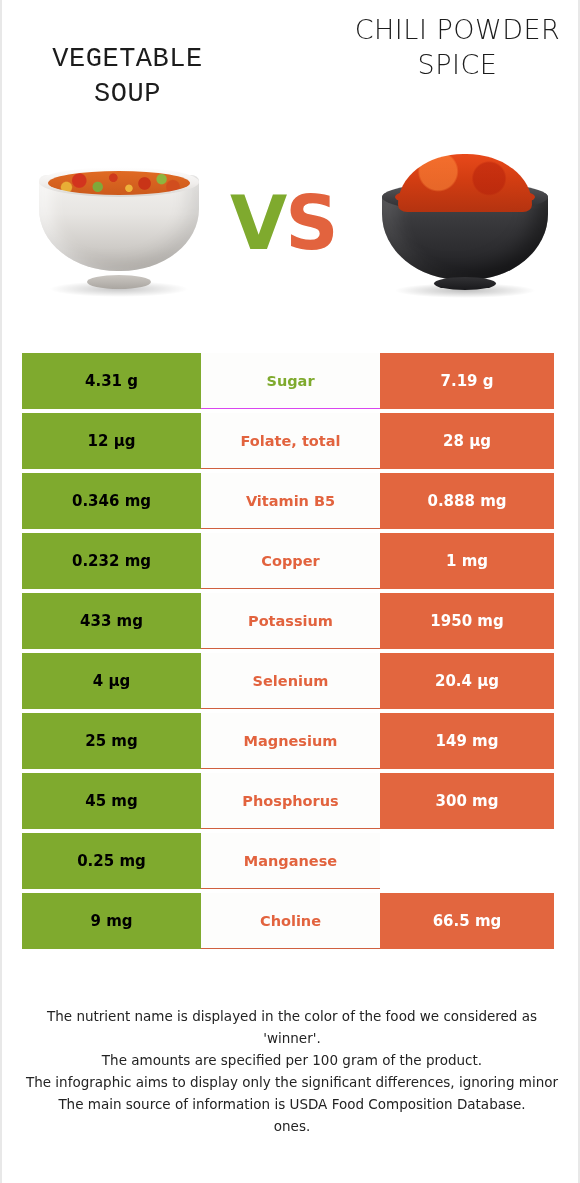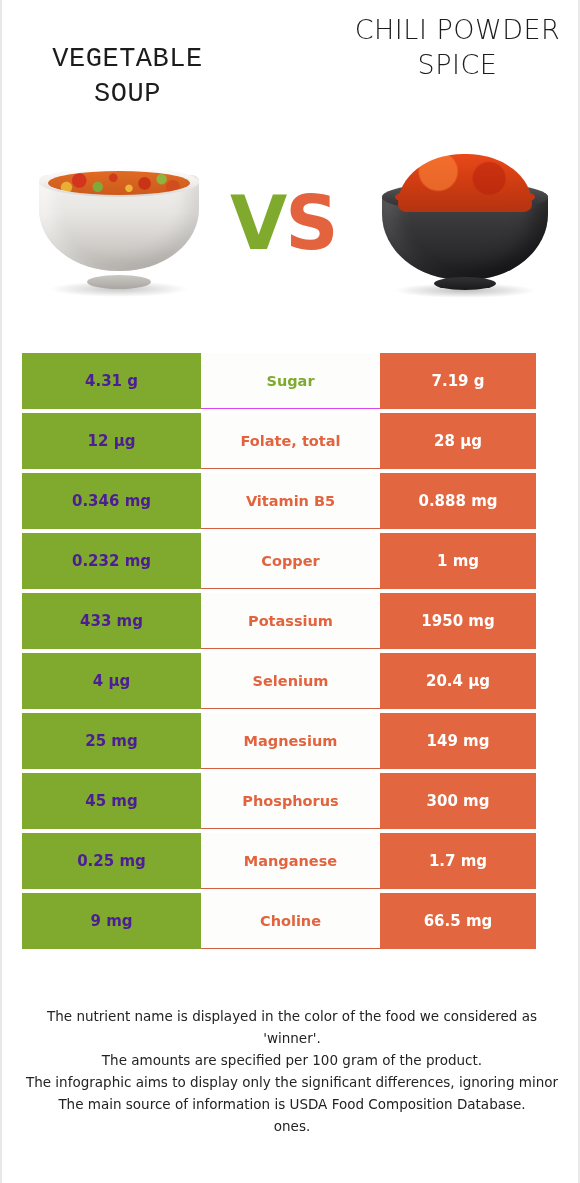--- a/index.html
+++ b/index.html
@@ -207,31 +207,31 @@
     align-items: center;
     justify-content: center;
     font-family: "DejaVu Sans", sans-serif;
     font-weight: 700;
     font-size: 15px;
     box-sizing: border-box;
   }
   .cell-left {
     width: 179px;
     background: #7FAA2E;
-    color: #4c1d95;
+    color: #000000;
   }
   .cell-mid {
     width: 179px;
     background: #fdfdfc;
     font-size: 14.5px;
   }
   .cell-mid.win-green  { color: #7FAA2E; border-bottom: 1px solid #d946ef; }
   .cell-mid.win-orange { color: #E2633E; border-bottom: 1px solid #D06040; }
   .cell-right {
-    width: 156px;
+    width: 174px;
     background: #E2663F;
     color: #ffffff;
   }
 
   
   .footer {
     position: absolute;
     left: 20px;
     top: 1005px;
     width: 540px;
@@ -319,21 +319,20 @@
         <div class="cell cell-right">149 mg</div>
       </div>
       <div class="row">
         <div class="cell cell-left">45 mg</div>
         <div class="cell cell-mid win-orange">Phosphorus</div>
         <div class="cell cell-right">300 mg</div>
       </div>
       <div class="row">
         <div class="cell cell-left">0.25 mg</div>
         <div class="cell cell-mid win-orange">Manganese</div>
-        <div class="cell cell-right">1.7 mg</div>
       </div>
       <div class="row">
         <div class="cell cell-left">9 mg</div>
         <div class="cell cell-mid win-orange">Choline</div>
         <div class="cell cell-right">66.5 mg</div>
       </div>
     </div>
 
   <div class="footer">
     <p>The nutrient name is displayed in the color of the food we considered as</p>

